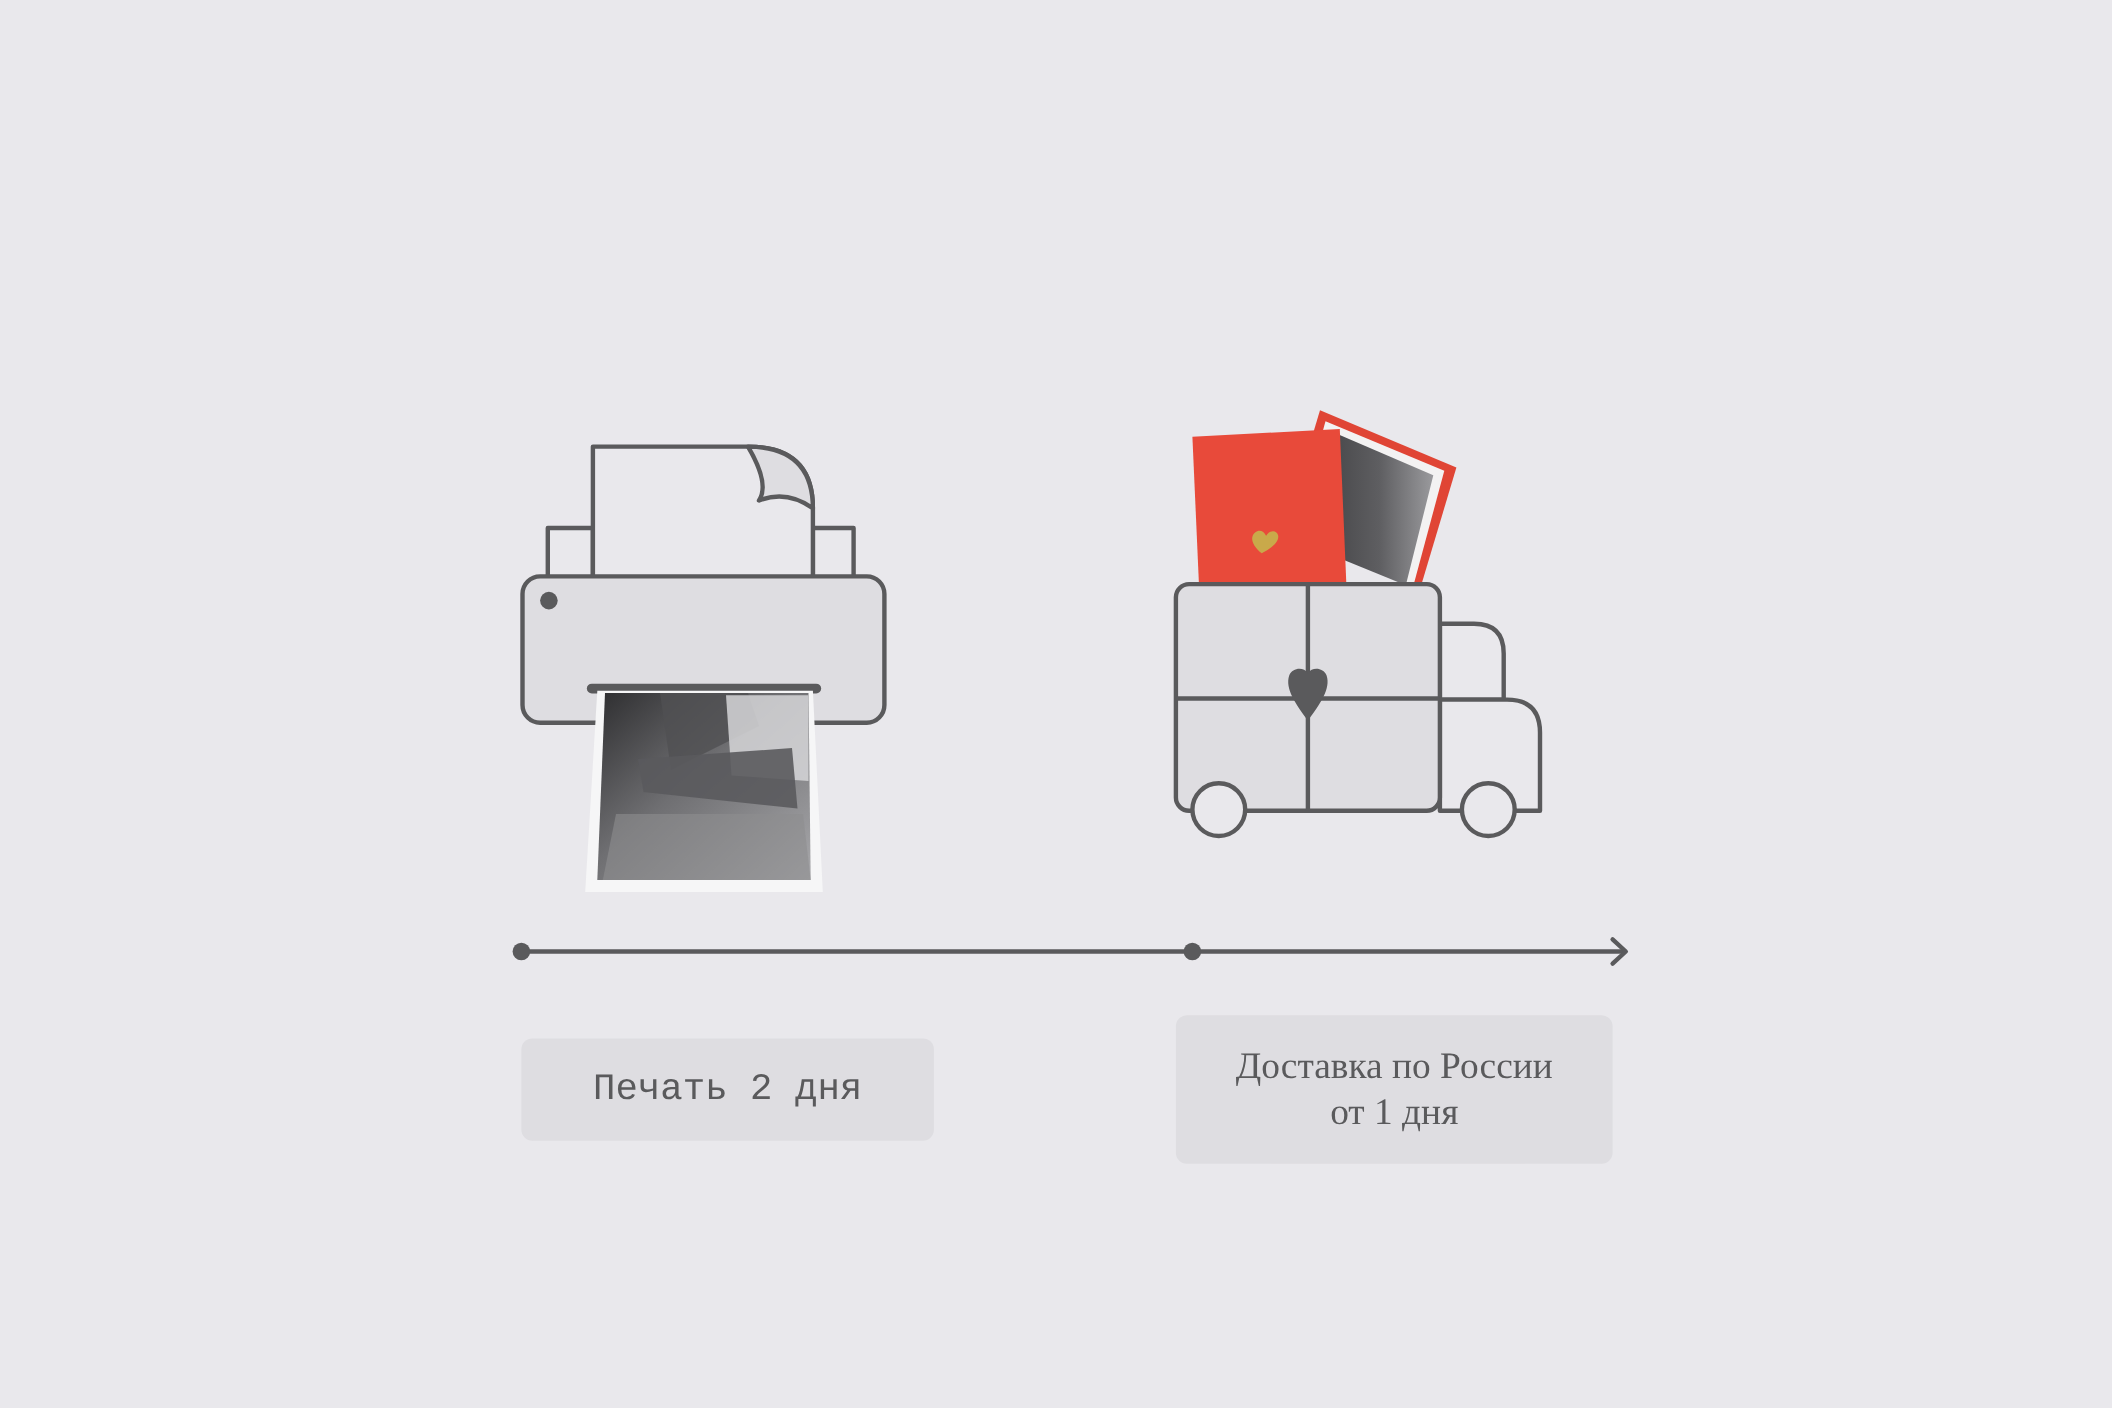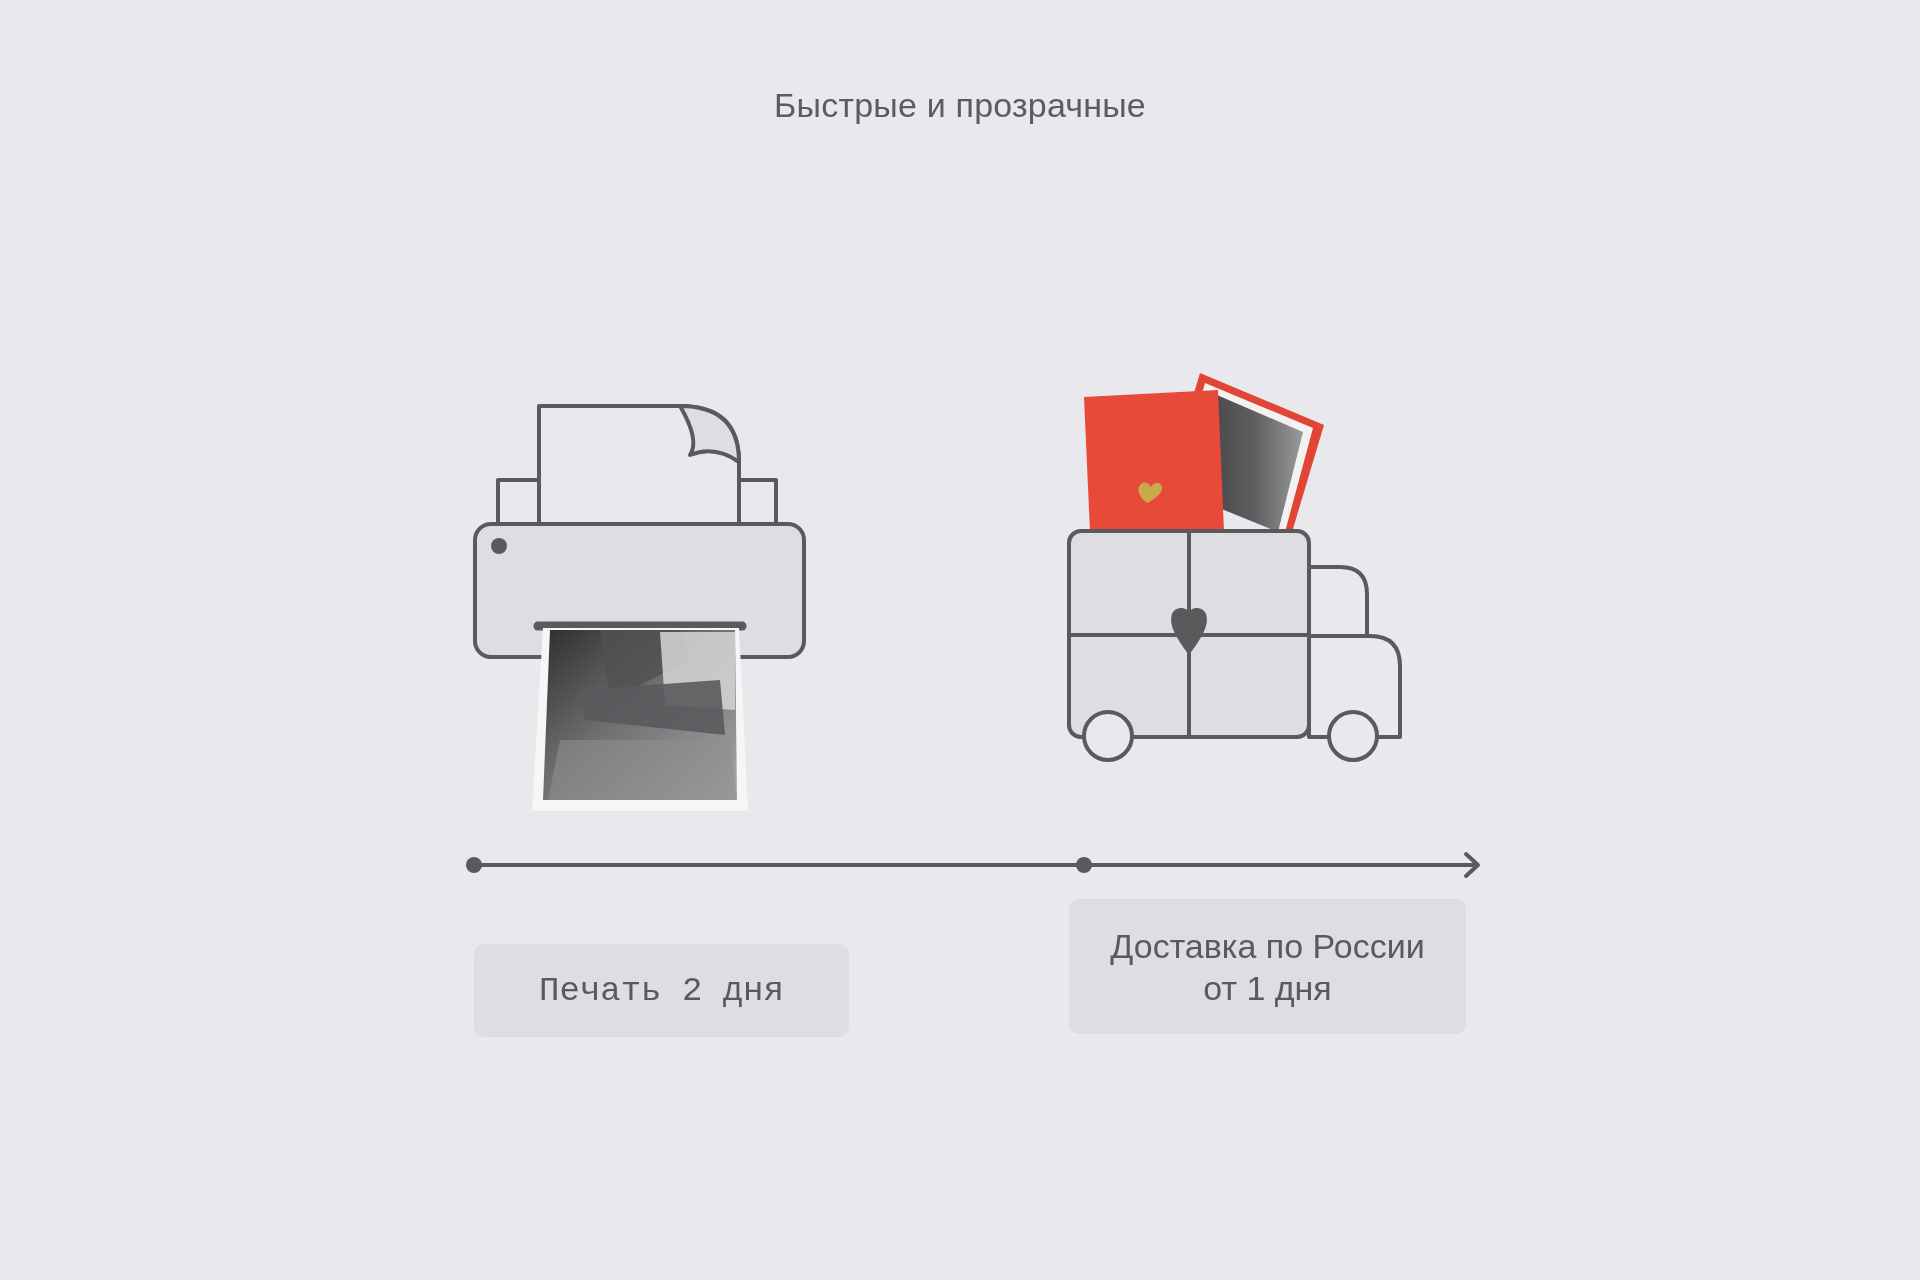--- a/index.html
+++ b/index.html
@@ -16,27 +16,26 @@
     color: #5c5c5e; letter-spacing: 0.2px;
   }
   .title div { display: block; }
   .scene { position: absolute; left: 0; top: 0; }
   .label-box {
     position: absolute; background: #dedde1; border-radius: 10px;
     display: flex; flex-direction: column; align-items: center; justify-content: center;
     font-size: 34px; line-height: 42px; color: #5a5a5c; text-align: center;
   }
   #box-print { left: 474px; top: 944px; width: 375px; height: 93px; font-family: Liberation Mono, monospace; }
-  #box-delivery { left: 1069px; top: 899px; width: 397px; height: 135px; }
+  #box-delivery { left: 1069px; top: 923px; width: 397px; height: 135px; font-family: Liberation Serif, serif; }
 </style>
 </head>
 <body>
 
 <div class="title">
-  <div>Быстрые и прозрачные</div>
 </div>
 
 <svg class="scene" width="1920" height="1280" viewBox="0 0 1920 1280">
   <defs>
     <linearGradient id="photoGrad" x1="0" y1="0" x2="1" y2="1">
       <stop offset="0" stop-color="#2e2e30"></stop>
       <stop offset="0.45" stop-color="#6f6f72"></stop>
       <stop offset="1" stop-color="#a8a8ab"></stop>
     </linearGradient>
     <linearGradient id="photoGrad2" x1="0" y1="0" x2="1" y2="0">

